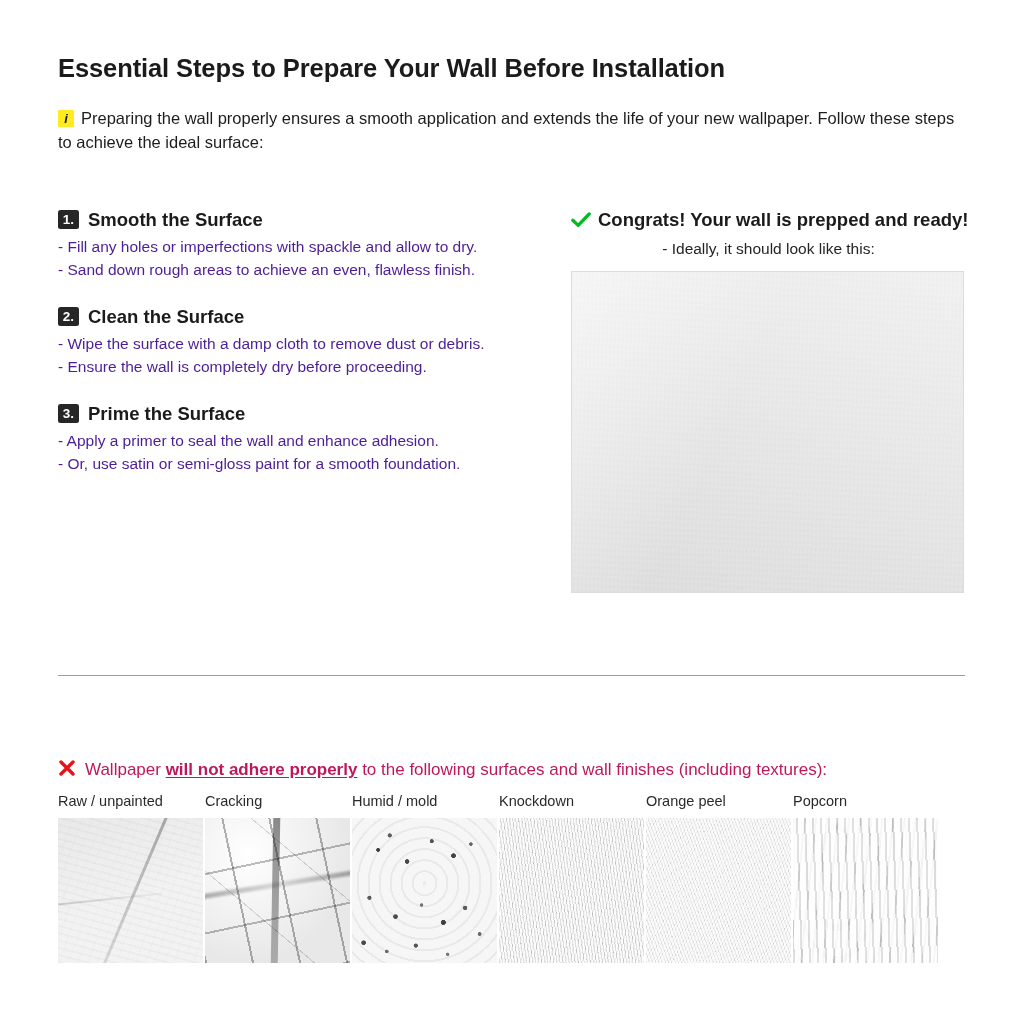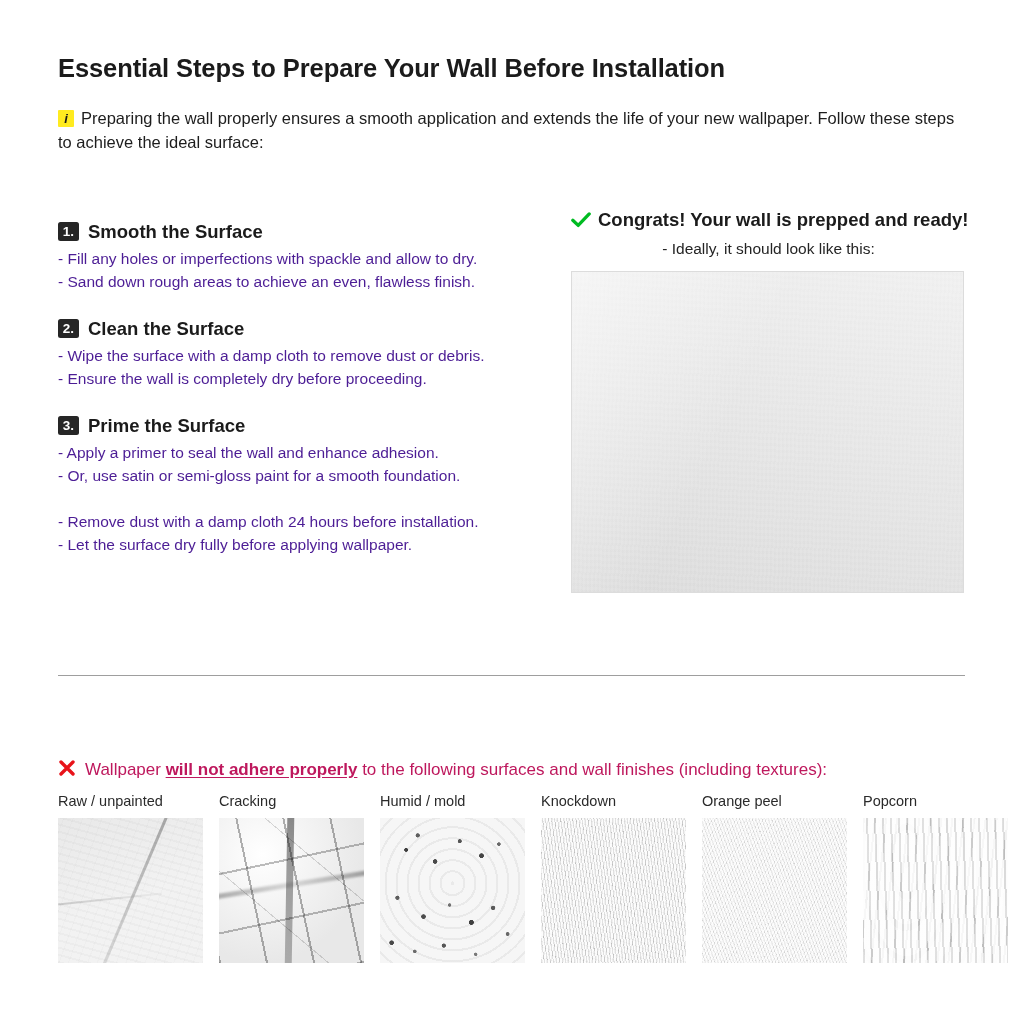--- a/index.html
+++ b/index.html
@@ -69,21 +69,21 @@
     top: 208px;
     width: 480px;
   }
   .col-right {
     position: absolute;
     left: 513px;
     top: 208px;
     width: 395px;
   }
 
-  .step { margin-bottom: 24px; margin-top: 12px; }
+  .step { margin-bottom: 24px; }
   .step:last-child { margin-bottom: 0; }
   .step-head {
     font-size: 18.5px;
     font-weight: bold;
     color: #1b1b1b;
     line-height: 24px;
     white-space: nowrap;
   }
   .badge-num {
     display: inline-block;
@@ -171,21 +171,21 @@
   }
   .bad-head b { font-weight: bold; }
   .bad-head u { text-decoration: underline; text-underline-offset: 2px; }
 
   .thumb-row {
     position: absolute;
     left: 0;
     top: 792px;
     width: 908px;
     display: flex;
-    gap: 16px;
+    gap: 2px;
   }
   .thumb-cell { width: 145px; }
   .thumb-label {
     font-size: 14.5px;
     line-height: 18px;
     color: #2a2a2a;
     white-space: nowrap;
     margin-bottom: 8px;
   }
   .thumb-img {
@@ -331,24 +331,20 @@
       <div class="step-head">
         <span class="badge-num">3.</span><span>Prime the Surface</span>
       </div>
       <div class="step-lines">
         <div>- Apply a primer to seal the wall and enhance adhesion.</div>
         <div>- Or, use satin or semi-gloss paint for a smooth foundation.</div>
       </div>
     </div>
 
     <div class="step">
-      <div class="step-lines">
-        <div>- Remove dust with a damp cloth 24 hours before installation.</div>
-        <div>- Let the surface dry fully before applying wallpaper.</div>
-      </div>
     </div>
 
   </div>
 
   <div class="col-right">
     <div class="ok-head">
       <span class="check-mark">
         <svg viewBox="0 0 20 16" width="20" height="16" aria-hidden="true">
           <path d="M1.8 8.3 L7.2 13.4 L18.2 1.9" fill="none" stroke="#00bb22" stroke-width="3.3" stroke-linecap="round" stroke-linejoin="round"></path>
         </svg>

